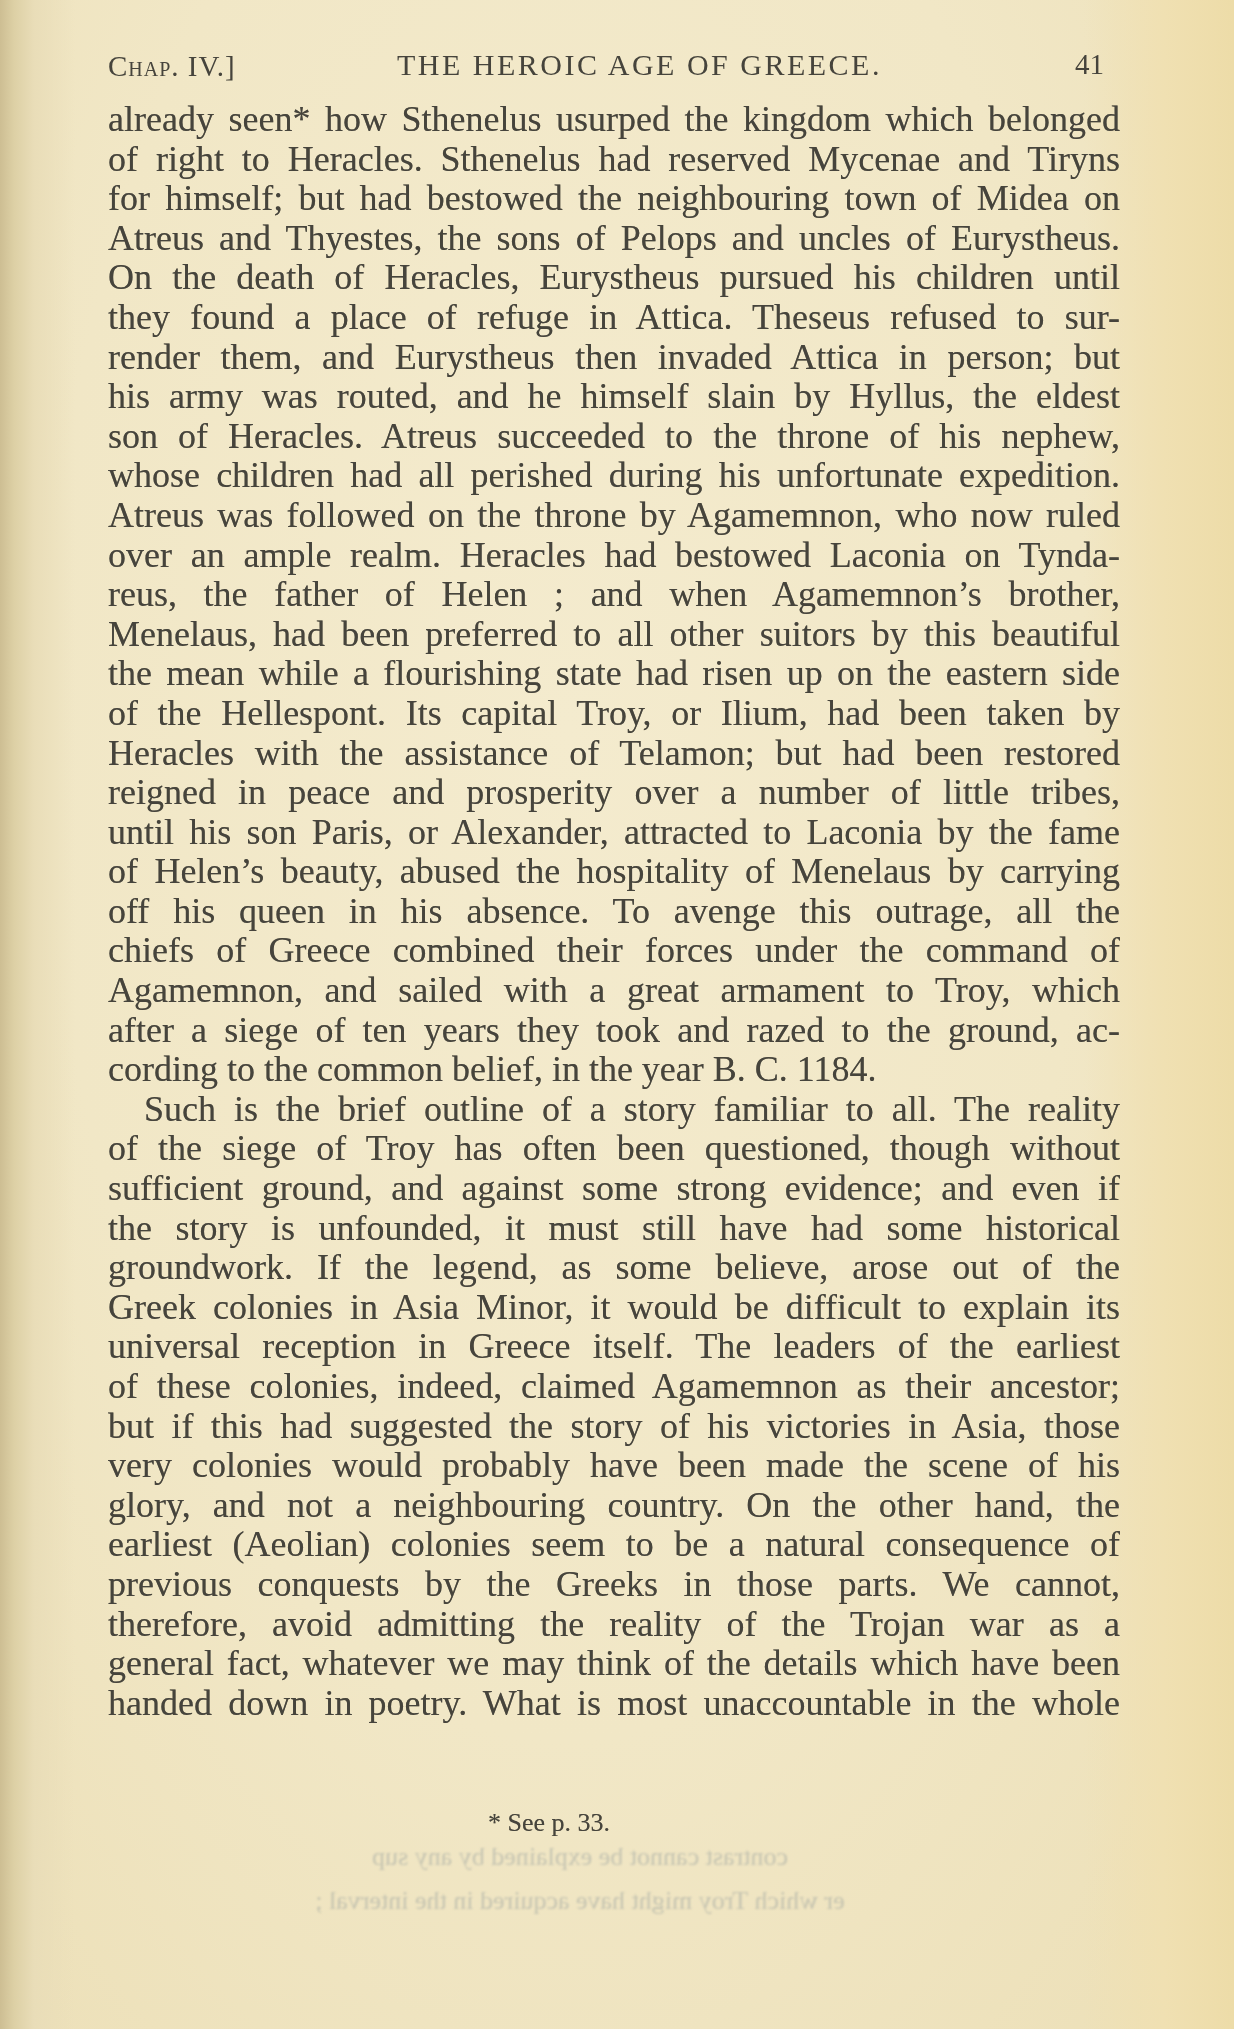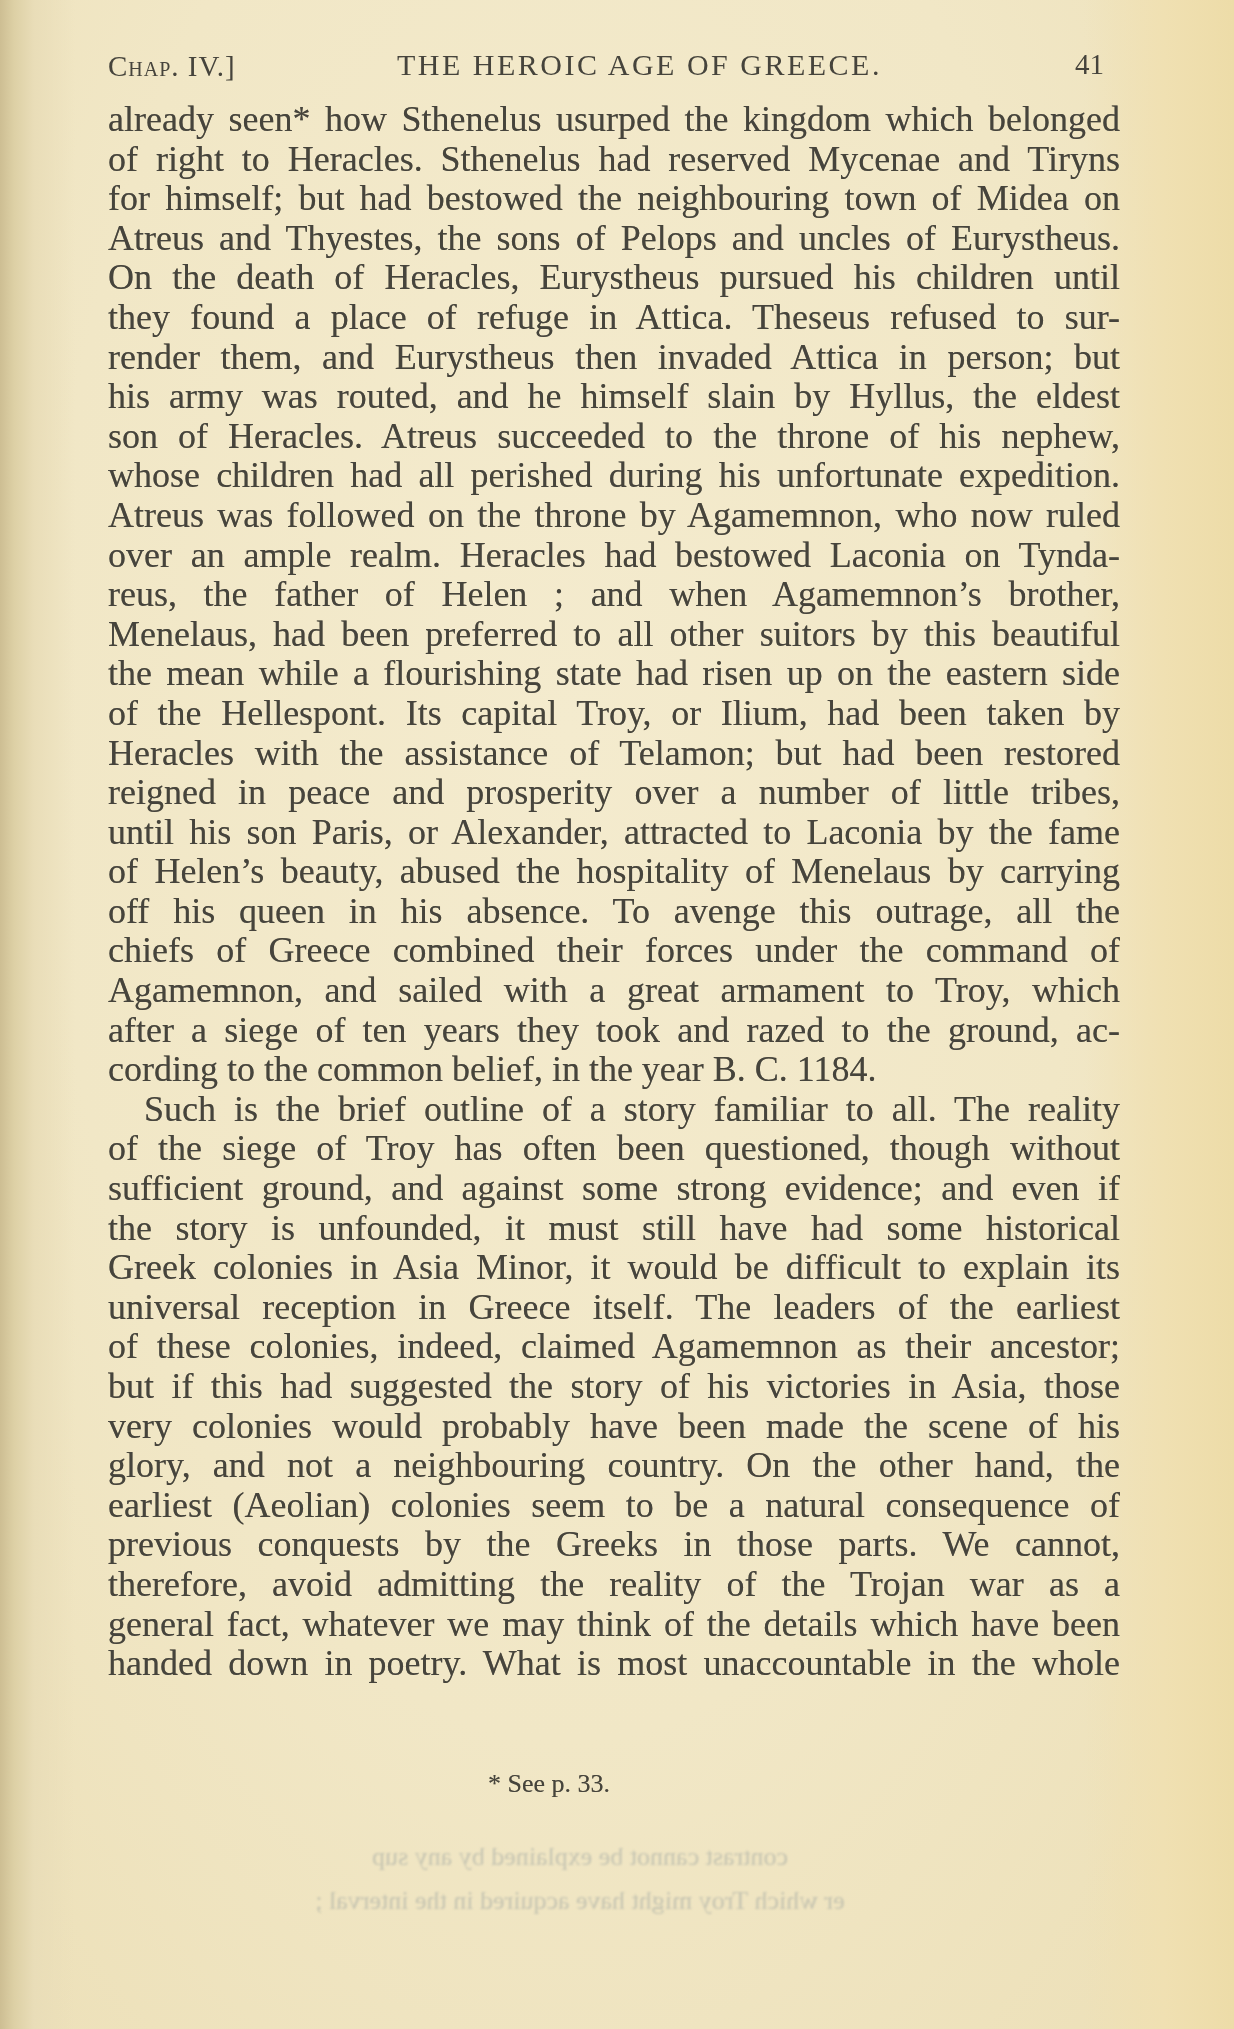--- a/index.html
+++ b/index.html
@@ -93,20 +93,21 @@
         <div class="line">of Helen’s beauty, abused the hospitality of Menelaus by carrying</div>
         <div class="line">off his queen in his absence. To avenge this outrage, all the</div>
         <div class="line">chiefs of Greece combined their forces under the command of</div>
         <div class="line">Agamemnon, and sailed with a great armament to Troy, which</div>
         <div class="line">after a siege of ten years they took and razed to the ground, ac-</div>
         <div class="line no-justify">cording to the common belief, in the year B. C. 1184.</div>
         <div class="line indent">Such is the brief outline of a story familiar to all. The reality</div>
         <div class="line">of the siege of Troy has often been questioned, though without</div>
         <div class="line">sufficient ground, and against some strong evidence; and even if</div>
         <div class="line">the story is unfounded, it must still have had some historical</div>
+        <div class="line">groundwork. If the legend, as some believe, arose out of the</div>
         <div class="line">Greek colonies in Asia Minor, it would be difficult to explain its</div>
         <div class="line">universal reception in Greece itself. The leaders of the earliest</div>
         <div class="line">of these colonies, indeed, claimed Agamemnon as their ancestor;</div>
         <div class="line">but if this had suggested the story of his victories in Asia, those</div>
         <div class="line">very colonies would probably have been made the scene of his</div>
         <div class="line">glory, and not a neighbouring country. On the other hand, the</div>
         <div class="line">earliest (Aeolian) colonies seem to be a natural consequence of</div>
         <div class="line">previous conquests by the Greeks in those parts. We cannot,</div>
         <div class="line">therefore, avoid admitting the reality of the Trojan war as a</div>
         <div class="line">general fact, whatever we may think of the details which have been</div>

